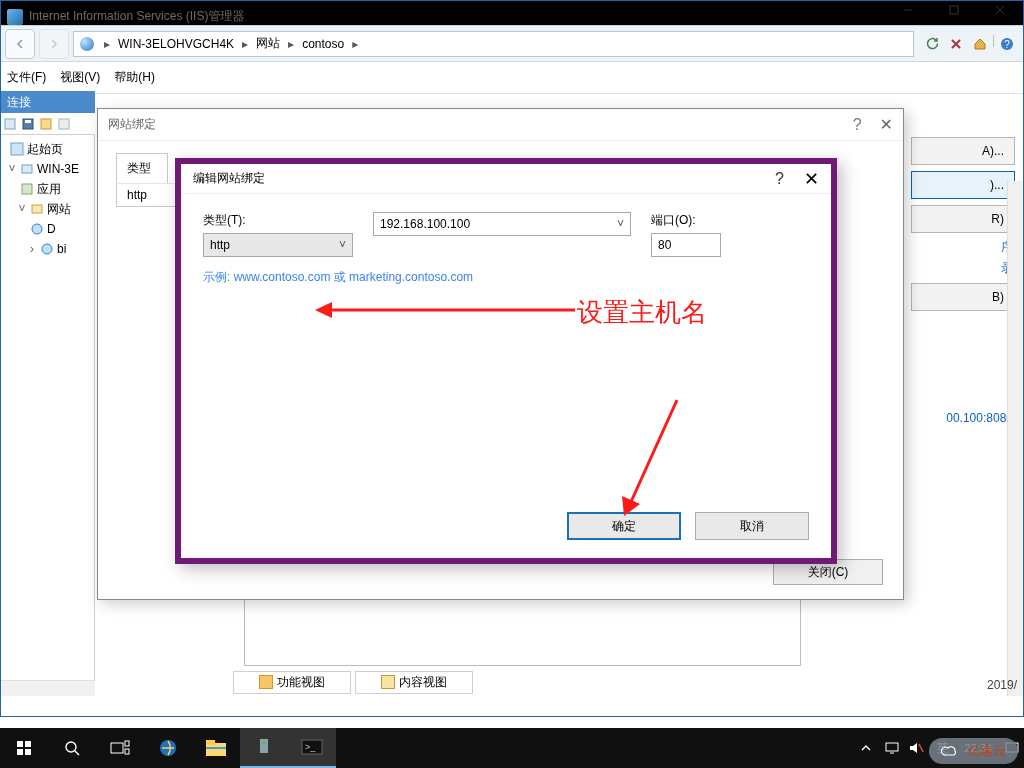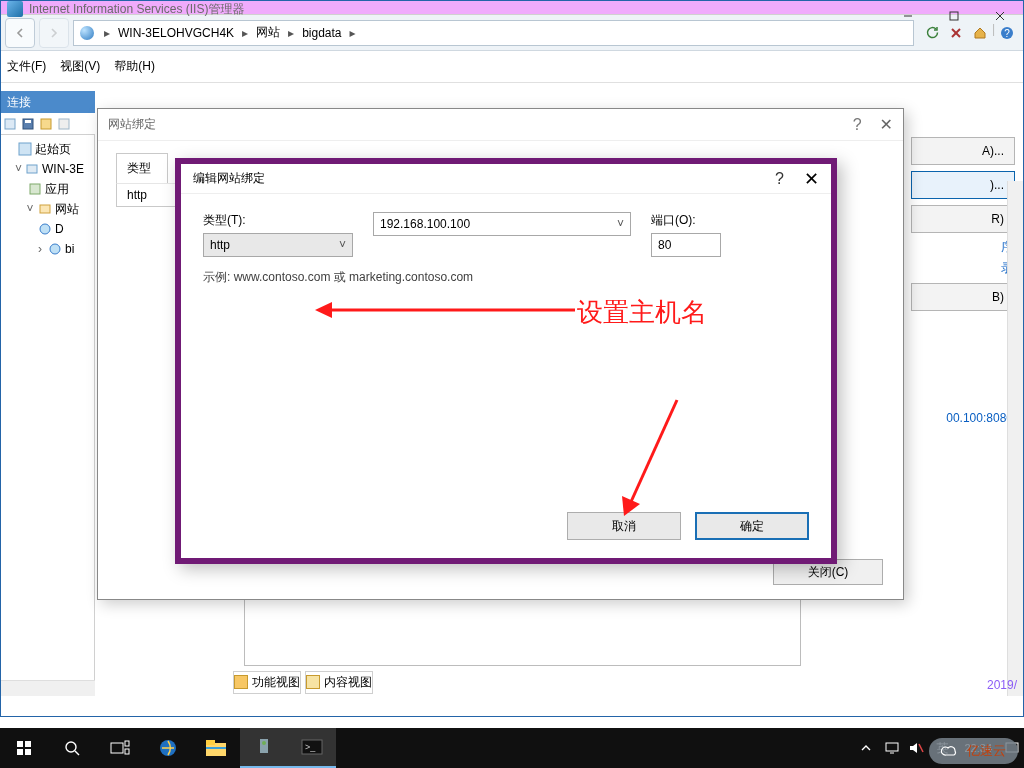--- a/index.html
+++ b/index.html
@@ -1,19 +1,19 @@
 <!DOCTYPE html>
 <html><head>
 <meta charset="utf-8">
 <style>
   html,body{margin:0;padding:0;font-family:"Microsoft YaHei","Segoe UI",Tahoma,sans-serif;font-size:12px;color:#000;background:#fff;overflow:hidden;width:1024px;height:768px}
   *{box-sizing:border-box}
   
   .win{position:absolute;left:0;top:0;width:1024px;height:717px;border:1px solid #2364a8;background:#fff}
-  .titlebar{height:14px;background:#f0abfc;display:flex;align-items:flex-start;border-bottom:1px solid #d0d0d0}
+  .titlebar{height:25px;background:#000000;display:flex;align-items:flex-end;border-bottom:1px solid #d0d0d0}
   .titlebar .app-icon{width:16px;height:16px;margin:0 6px;background:linear-gradient(135deg,#6bb5ea,#1e6fa8);border-radius:2px}
   .titlebar .title{flex:1;color:#6a6a6a;font-size:12px}
   .sysbtns{display:flex}
   .sysbtn{width:46px;height:30px;display:flex;align-items:center;justify-content:center;color:#555}
   .sysbtn svg{width:10px;height:10px;stroke:#333;stroke-width:1}
   
   .addrrow{height:36px;background:#eef3f7;display:flex;align-items:center;border-bottom:1px solid #cfd8e0;padding:0 4px}
   .navbtn{width:30px;height:30px;border:1px solid #bfccd8;background:#f8fbfd;border-radius:4px;display:flex;align-items:center;justify-content:center;margin-right:4px;color:#888}
   .addrbar{flex:1;height:26px;background:#fff;border:1px solid #b8c6d2;display:flex;align-items:center;padding:0 6px;font-size:12px}
   .addrbar .crumb{color:#000;margin:0 4px}
@@ -22,21 +22,21 @@
   .addric{display:flex;margin-left:6px}
   .addric .ic{width:22px;height:22px;display:flex;align-items:center;justify-content:center;margin:0 1px}
   
   .menubar{height:32px;display:flex;align-items:center;padding:0 6px;border-bottom:1px solid #e0e0e0}
   .menubar .mi{margin-right:14px;font-size:12px}
   
   .panes{position:absolute;top:90px;bottom:0;left:0;right:0}
   .conn-hdr{position:absolute;left:0;top:0;width:94px;height:22px;background:#4b8acb;color:#fff;padding:3px 6px;font-size:12px}
   .conn-tools{position:absolute;left:0;top:22px;width:94px;height:22px;border-bottom:1px solid #d0d0d0;display:flex;align-items:center;padding:0 2px;gap:4px}
   .ticon{width:14px;height:14px}
-  .tree{position:absolute;left:0;top:44px;width:94px;bottom:20px;background:#fff;border-right:1px solid #d0d0d0;overflow:hidden;padding:4px 10px;font-size:12px;line-height:20px}
+  .tree{position:absolute;left:0;top:44px;width:94px;bottom:20px;background:#fff;border-right:1px solid #d0d0d0;overflow:hidden;padding:4px 2px;font-size:12px;line-height:20px}
   .tree .node{white-space:nowrap;display:flex;align-items:center}
   .tree .ind1{padding-left:4px}.tree .ind2{padding-left:14px}.tree .ind3{padding-left:24px}
   .tree .exp{display:inline-block;width:10px;color:#666;text-align:center}
   .tree .nicon{width:14px;height:14px;margin:0 3px;flex:none}
   
   .actions{position:absolute;right:0;top:0;width:120px}
   .actbtn{height:28px;border:1px solid #b5b5b5;background:#f3f3f3;margin:6px 8px;display:flex;align-items:center;justify-content:flex-end;padding:0 10px;font-size:12px}
   .actbtn.blue{border:1px solid #0a64ad;background:#e8f2fb}
   .rlink{color:#0a5fc2;margin:4px 10px;font-size:12px;text-align:right}
   
@@ -56,30 +56,30 @@
   .dlg2 .dclose{font-size:18px;color:#000}
   .form{padding:18px 22px;font-size:12px}
   .row{display:flex;gap:20px;margin-bottom:6px}
   .col{display:flex;flex-direction:column}
   .lbl{margin-bottom:4px}
   .sel,.inp{height:24px;border:1px solid #a8a8a8;background:#fff;padding:0 6px;font-size:12px}
   .sel{background:#e8e8e8;display:flex;align-items:center;justify-content:space-between}
   .sel .caret{color:#555}
   .hostrow{margin-top:12px}
   .hostinp{width:370px;height:26px;border:1px solid #1a6fb5;padding:0 6px;font-size:13px}
-  .example{color:#404040;margin-top:10px}
+  .example{color:#3b82f6;margin-top:10px}
   .btnrow{position:absolute;right:22px;bottom:18px;display:flex;gap:14px}
   .btn{width:114px;height:28px;border:1px solid #adadad;background:#e9e9e9;display:flex;align-items:center;justify-content:center;font-size:12px}
   .btn.primary{border:2px solid #1a6fb5}
   
   .anno-text{position:absolute;left:577px;top:295px;color:#ff1a1a;font-size:26px;font-family:"Microsoft YaHei",sans-serif}
   .arrow{position:absolute;pointer-events:none}
   
   .viewtabs{position:absolute;left:232px;bottom:22px;height:24px;display:flex;align-items:center;font-size:12px}
-  .vtab{display:flex;align-items:center;border:1px solid #cfcfcf;padding:2px 0;margin-right:4px;background:#fff}
+  .vtab{display:flex;align-items:center;border:1px solid #cfcfcf;padding:2px 25px;margin-right:4px;background:#fff}
   .vtab .vic{width:14px;height:14px;margin-right:4px;background:#f7c765;border:1px solid #c79a2e}
   .bigbox{position:absolute;left:243px;bottom:50px;width:557px;height:90px;border:1px solid #bcbcbc;background:#fff}
   
   .status{position:absolute;left:0;bottom:0;right:0;height:20px;border-top:1px solid #d6d6d6;background:#f4f4f4;padding:2px 8px;font-size:12px;display:flex;align-items:center}
   .status .cfg{margin-left:auto;width:14px;height:14px}
   
   .vscroll{position:absolute;right:0;top:90px;bottom:20px;width:16px;background:#f0f0f0;border-left:1px solid #dedede}
   .hscroll{position:absolute;left:0;right:0;height:16px;background:#f0f0f0;border-top:1px solid #dedede}
   
   .taskbar{position:absolute;left:0;bottom:0;width:1024px;height:40px;background:#101010;display:flex;align-items:center;color:#fff}
@@ -130,21 +130,21 @@
           <path d="M4 2 L8 6 L4 10" fill="none" stroke="#9a9a9a" stroke-width="1.6"></path>
         </svg>
       </div>
     <div class="addrbar">
       <span class="globe"></span>
       <span class="sep">▸</span>
       <span class="crumb">WIN-3ELOHVGCH4K</span>
       <span class="sep">▸</span>
       <span class="crumb">网站</span>
       <span class="sep">▸</span>
-      <span class="crumb">bigdata</span>
+      <span class="crumb">contoso</span>
       <span class="sep">▸</span>
     </div>
     <div class="addric">
       <div class="ic">
           <svg width="14" height="14" viewBox="0 0 14 14">
             <path d="M11 3a5 5 0 1 0 1.5 3.5" fill="none" stroke="#3a7f3a" stroke-width="1.5"></path>
             <path d="M12 1v3h-3" fill="none" stroke="#3a7f3a" stroke-width="1.5"></path>
           </svg>
         </div>
       <div class="ic">
@@ -262,21 +262,21 @@
     <div class="vtab">
         <span class="vic"></span>
         <span>功能视图</span>
       </div>
     <div class="vtab">
         <span class="vic" style="background:#f7e3a3"></span>
         <span>内容视图</span>
       </div>
   </div>
 
-  <div style="position:absolute;right:6px;bottom:24px;font-size:12px;color:#8b5cf6">2019/</div>
+  <div style="position:absolute;right:6px;bottom:24px;font-size:12px;color:#404040">2019/</div>
 </div>
 
 <div class="dlg">
   <div class="dtitle">
     <span>网站绑定</span>
     <span class="dhelp">?</span>
     <span class="dclose">✕</span>
   </div>
   <div class="dlg-body">
     <div style="display:flex">
@@ -315,25 +315,25 @@
       <div class="col" style="width:70px">
         <span class="lbl">端口(O):</span>
         <input class="inp" style="width: 70px;" value="80">
       </div>
     </div>
     <div class="hostrow">
       <div class="example">示例: www.contoso.com 或 marketing.contoso.com</div>
     </div>
   </div>
   <div class="btnrow">
+    <div class="btn primary">
+        <span>确定</span>
+      </div>
     <div class="btn">
         <span>取消</span>
-      </div>
-    <div class="btn primary">
-        <span>确定</span>
       </div>
   </div>
 </div>
 
 <svg class="arrow" style="left:310px;top:290px;width:270px;height:40px">
   <line x1="265" y1="20" x2="15" y2="20" stroke="#ff1a1a" stroke-width="3"></line>
   <polygon points="5,20 22,12 22,28" fill="#ff1a1a"></polygon>
 </svg>
 <div class="anno-text">设置主机名</div>
 <svg class="arrow" style="left:612px;top:392px;width:80px;height:130px">

